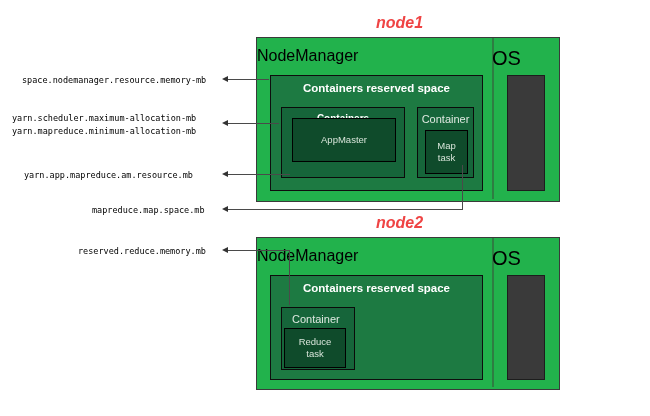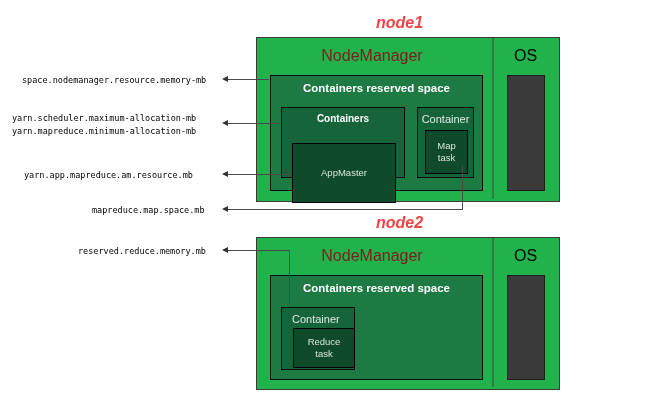--- a/index.html
+++ b/index.html
@@ -41,30 +41,30 @@
   
   .node-box {
     position: absolute;
     background: #22b24c;
     border: 1.5px solid #3a3a3a;
     box-sizing: border-box;
   }
   .nm-title {
     position: absolute;
     left: 0; right: 0;
-    text-align: center;
+    text-align: left;
     font-size: 16px;
-    color: #7f1d1d;
+    color: #000000;
     font-family: "Liberation Sans", sans-serif;
     white-space: nowrap;
   }
   .os-title {
     position: absolute;
-    text-align: center;
-    font-size: 16px;
+    text-align: left;
+    font-size: 20px;
     color: #000000;
     font-family: "Liberation Sans", sans-serif;
     white-space: nowrap;
   }
   .divider {
     position: absolute;
     width: 1.5px;
     background: #2e7d42;
   }
   .os-slab {
@@ -164,21 +164,21 @@
 
     <div class="os-title" style="left:235px; top:9px; width:67px;">OS</div>
 
     <div class="os-slab" style="left:250px; top:37px; width:38px; height:116px;"></div>
 
     <div class="reserved-box" style="left:13px; top:37px; width:213px; height:116px;">
       <div class="reserved-title" style="top:6px;">Containers reserved space</div>
 
       <div class="containers-box" style="left:10px; top:31px; width:124px; height:71px;">
         <div class="containers-title" style="top:5px;">Containers</div>
-        <div class="task-box" style="left:10px; top:35px; width:104px; height:60px;">
+        <div class="task-box" style="left:10px; top:10px; width:104px; height:44px;">
           <span>AppMaster</span>
         </div>
       </div>
 
       <div class="containers-box" style="left:146px; top:31px; width:57px; height:71px;">
         <div class="container-title" style="top:5px;">Container</div>
         <div class="task-box" style="left:7px; top:22px; width:43px; height:44px; flex-direction:column;">
           <span>Map</span>
           <span>task</span>
         </div>
@@ -196,21 +196,21 @@
 
     <div class="os-title" style="left:235px; top:9px; width:67px;">OS</div>
 
     <div class="os-slab" style="left:250px; top:37px; width:38px; height:105px;"></div>
 
     <div class="reserved-box" style="left:13px; top:37px; width:213px; height:105px;">
       <div class="reserved-title" style="top:6px;">Containers reserved space</div>
 
       <div class="containers-box" style="left:10px; top:31px; width:74px; height:63px;">
         <div class="container-title" style="top:5px; text-align:left; left:10px;">Container</div>
-        <div class="task-box" style="left:11px; top:20px; width:62px; height:40px; flex-direction:column;">
+        <div class="task-box" style="left:2px; top:20px; width:62px; height:40px; flex-direction:column;">
           <span>Reduce</span>
           <span>task</span>
         </div>
       </div>
     </div>
   </div>
 
   <div class="cfg-label" style="left:22px; top:75px;">space.nodemanager.resource.memory-mb</div>
   <div class="arrow-left" style="left:222px; top:76px;"></div>
   <div class="ln-h" style="left:228px; top:79px; width:41px;"></div>

